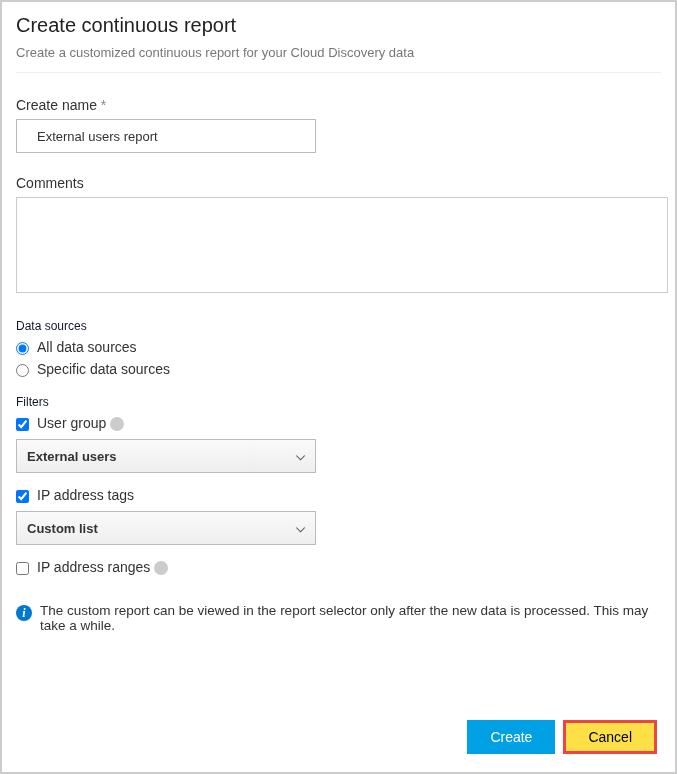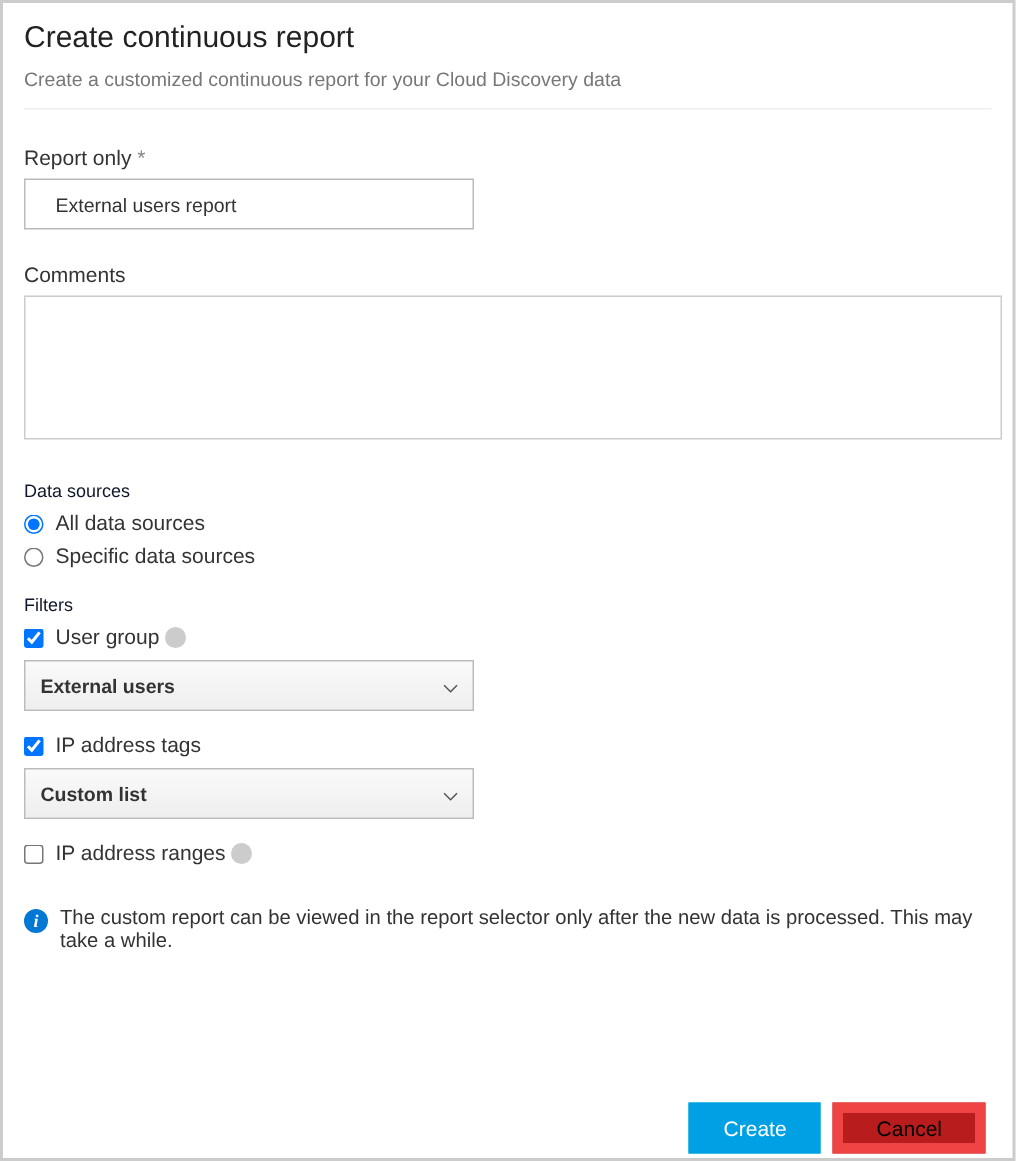--- a/index.html
+++ b/index.html
@@ -134,50 +134,50 @@
       font-family: Georgia, serif;
       display: inline-flex;
       align-items: center;
       justify-content: center;
       margin-right: 8px;
       flex-shrink: 0;
       margin-top: 2px;
     }
     .button-row {
       position: absolute;
-      bottom: 3px;
+      bottom: 18px;
       right: 18px;
       display: flex;
       gap: 8px;
     }
     .btn {
       height: 34px;
       padding: 0 22px;
       font-size: 14px;
-      border: 7px solid #ef4444;
-      background: #b91c1c;
+      border: 3px solid #ef4444;
+      background: #fde047;
       cursor: pointer;
     }
     .btn-primary {
       background: #00a1e4;
       color: #fff;
       border: 1px solid #00a1e4;
     }
   </style>
 </head>
 <body>
 
 <div class="panel">
 
   <h1 class="title">Create continuous report</h1>
   <div class="subtitle">Create a customized continuous report for your Cloud Discovery data</div>
   <hr class="divider">
 
   <div class="field-label">
-    <span>Report only</span>
+    <span>Create name</span>
     <span class="required">*</span>
   </div>
   <input type="text" class="text-input" value="External users report" style="">
 
   <div class="field-label">Comments</div>
   <textarea class="textarea" style=""></textarea>
 
   <div class="section-header">Data sources</div>
   <div class="radio-group">
     <label class="radio-row">

